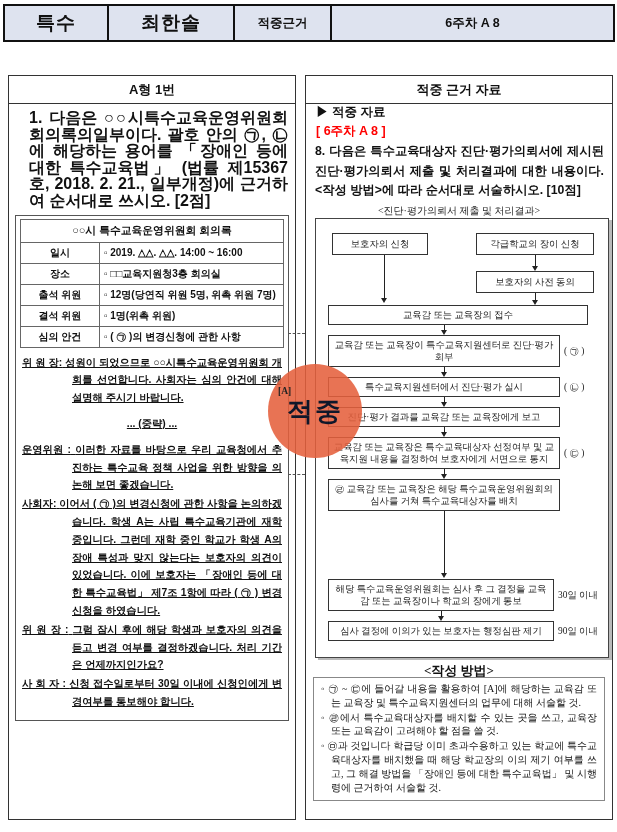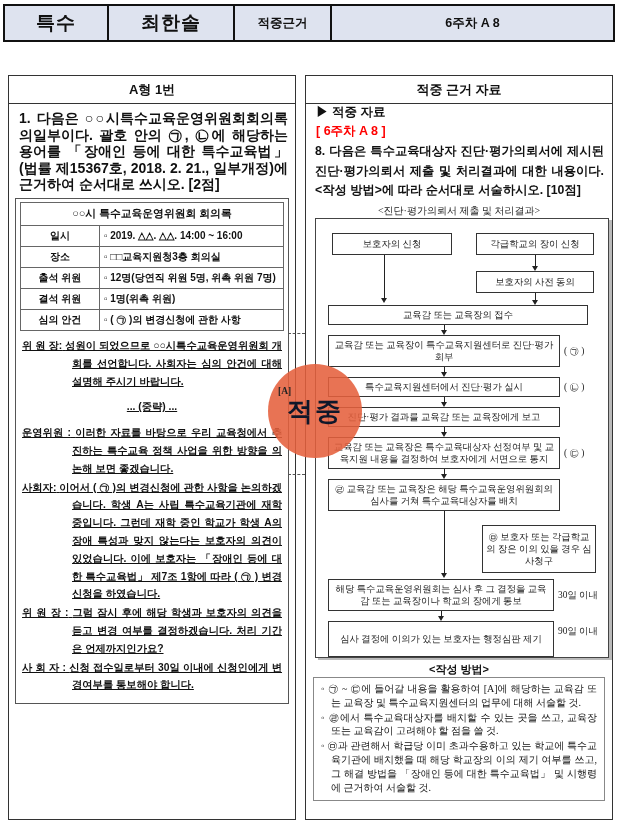--- a/index.html
+++ b/index.html
@@ -14,21 +14,21 @@
   .hdr td.small{font-size:12.5px;}
 
   
   .panel{position:absolute;top:75px;height:745px;border:1.6px solid #333;background:#fff;box-sizing:border-box;}
   .panel-left{left:8px;width:288px;}
   .panel-right{left:305px;width:308px;}
   .panel-title{text-align:center;font-weight:bold;font-size:13px;padding:5px 0 4px;
                border-bottom:1.6px solid #333;}
 
   
-  .q-text{margin:6px 7px 5px 10px;font-size:14px;font-weight:bold;line-height:16.6px;text-align:justify;}
+  .q-text{margin:6px 7px 5px 20px;font-size:16px;font-weight:bold;line-height:16.6px;text-align:justify;}
   .resource{margin:0 6px;border:1px solid #555;}
   .minutes{width:calc(100% - 8px);margin:3px auto 0;border-collapse:collapse;font-size:10px;font-weight:bold;}
   .minutes td,.minutes th{border:1px solid #666;padding:3px 4px;}
   .minutes th{font-size:10.8px;text-align:center;padding:4px 2px;}
   .minutes td.lbl{width:30%;text-align:center;}
   .minutes td.val{text-align:left;}
   .dialogue{padding:6px 6px 8px;font-size:10.3px;font-weight:bold;line-height:17.8px;text-align:justify;}
   .dlg{padding-left:50px;text-indent:-50px;margin:0 0 1px 0;text-decoration:underline;}
   .ellipsis{text-align:center;text-indent:0;padding-left:0;margin:8px 0;}
 
@@ -42,21 +42,21 @@
   .fc{position:absolute;left:9px;top:142px;width:292px;height:438px;border:1.4px solid #444;
       box-shadow:3px 2px 0 rgba(130,130,130,.55);background:#fff;}
   .fb{position:absolute;border:1.1px solid #333;display:flex;align-items:center;justify-content:center;
       text-align:center;font-family:"Liberation Serif",serif;font-size:9.4px;line-height:1.28;
       color:#222;box-sizing:border-box;padding:1px 2px;background:#fff;}
   .fnote{position:absolute;font-family:"Liberation Serif",serif;font-size:9.4px;color:#222;white-space:nowrap;}
   .arr{position:absolute;width:0;border-left:1.2px solid #222;}
   .arr::after{content:'';position:absolute;bottom:-5px;left:-3.6px;width:0;height:0;
               border-left:3.5px solid transparent;border-right:3.5px solid transparent;border-top:5px solid #222;}
   .method-title{position:absolute;top:586px;left:0;right:0;text-align:center;
-                font-family:Liberation Sans, sans-serif;font-size:11px;font-weight:bold;color:#111;}
+                font-family:Liberation Serif, serif;font-size:13px;font-weight:bold;color:#111;}
   .method{position:absolute;top:601px;left:7px;right:7px;border:1px solid #888;
           padding:4px 7px 5px;font-family:"Liberation Serif",serif;font-size:10px;
           line-height:13.8px;text-align:justify;color:#111;box-sizing:border-box;}
   .method p{margin:0 0 1px;padding-left:10px;text-indent:-10px;}
 
   
   .bracketA{position:absolute;left:288px;top:333px;width:16px;height:140px;
             border-left:1.4px dashed #555;border-top:1.4px dashed #555;border-bottom:1.4px dashed #555;z-index:4;}
   .bracketA-label{position:absolute;left:278px;top:386px;font-family:"Liberation Serif",serif;
                   font-size:9.5px;font-weight:bold;color:#222;z-index:7;}
@@ -126,21 +126,21 @@
 <div class="panel panel-right">
   <div class="panel-title">적중 근거 자료</div>
 
   <div class="rp lead">▶ 적중 자료</div>
   <div class="rp week">[ 6주차 A 8 ]</div>
   <div class="rp rq">8. 다음은 특수교육대상자 진단·평가의뢰서에 제시된 진단·평가의뢰서 제출 및 처리결과에 대한 내용이다. &lt;작성 방법&gt;에 따라 순서대로 서술하시오. [10점]</div>
 
   <div class="fc-title">&lt;진단·평가의뢰서 제출 및 처리결과&gt;</div>
 
   <div class="fc">
-    <div class="fb" style="left:16px;top:14px;width:120px;height:22px;">보호자의 신청</div>
+    <div class="fb" style="left:16px;top:14px;width:96px;height:22px;">보호자의 신청</div>
     <div class="fb" style="left:160px;top:14px;width:118px;height:22px;">각급학교의 장이 신청</div>
     <div class="arr" style="left:219px;top:36px;height:11px;"></div>
     <div class="fb" style="left:160px;top:52px;width:118px;height:22px;">보호자의 사전 동의</div>
     <div class="arr" style="left:68px;top:36px;height:43px;"></div>
     <div class="arr" style="left:219px;top:74px;height:7px;"></div>
 
     <div class="fb" style="left:12px;top:86px;width:260px;height:20px;">교육감 또는 교육장의 접수</div>
     <div class="arr" style="left:128px;top:106px;height:5px;"></div>
     <div class="fb" style="left:12px;top:116px;width:232px;height:32px;">교육감 또는 교육장이 특수교육지원센터로 진단·평가 회부</div>
     <div class="fnote" style="left:248px;top:126px;">( ㉠ )</div>
@@ -148,33 +148,32 @@
     <div class="fb" style="left:12px;top:158px;width:232px;height:20px;">특수교육지원센터에서 진단·평가 실시</div>
     <div class="fnote" style="left:248px;top:162px;">( ㉡ )</div>
     <div class="arr" style="left:128px;top:178px;height:5px;"></div>
     <div class="fb" style="left:12px;top:188px;width:232px;height:20px;">진단·평가 결과를 교육감 또는 교육장에게 보고</div>
     <div class="arr" style="left:128px;top:208px;height:5px;"></div>
     <div class="fb" style="left:12px;top:218px;width:232px;height:32px;">교육감 또는 교육장은 특수교육대상자 선정여부 및 교육지원 내용을 결정하여 보호자에게 서면으로 통지</div>
     <div class="fnote" style="left:248px;top:228px;">( ㉢ )</div>
     <div class="arr" style="left:128px;top:250px;height:5px;"></div>
     <div class="fb" style="left:12px;top:260px;width:232px;height:32px;">㉣ 교육감 또는 교육장은 해당 특수교육운영위원회의 심사를 거쳐 특수교육대상자를 배치</div>
     <div class="arr" style="left:128px;top:292px;height:62px;"></div>
-    <div class="fb" style="left:166px;top:306px;width:114px;height:48px;">㉤ 보호자 또는 각급학교의 장은 이의 있을 경우 심사청구</div>
     <div class="fb" style="left:12px;top:360px;width:226px;height:32px;">해당 특수교육운영위원회는 심사 후 그 결정을 교육감 또는 교육장이나 학교의 장에게 통보</div>
     <div class="fnote" style="left:242px;top:370px;">30일 이내</div>
     <div class="arr" style="left:125px;top:392px;height:5px;"></div>
-    <div class="fb" style="left:12px;top:402px;width:226px;height:36px;">심사 결정에 이의가 있는 보호자는 행정심판 제기</div>
+    <div class="fb" style="left:12px;top:402px;width:226px;height:20px;">심사 결정에 이의가 있는 보호자는 행정심판 제기</div>
     <div class="fnote" style="left:242px;top:406px;">90일 이내</div>
   </div>
 
   <div class="method-title">&lt;작성 방법&gt;</div>
   <div class="method">
     <p>◦ ㉠ ~ ㉢에 들어갈 내용을 활용하여 [A]에 해당하는 교육감 또는 교육장 및 특수교육지원센터의 업무에 대해 서술할 것.</p>
     <p>◦ ㉣에서 특수교육대상자를 배치할 수 있는 곳을 쓰고, 교육장 또는 교육감이 고려해야 할 점을 쓸 것.</p>
-    <p>◦ ㉤과 관련해서 학급당 이미 초과수용하고 있는 학교에 특수교육기관에 배치했을 때 해당 학교장의 이의 제기 여부를 쓰고, 그 해결 방법을 「장애인 등에 대한 특수교육법」 및 시행령에 근거하여 서술할 것.</p>
+    <p>◦ ㉤과 것입니다 학급당 이미 초과수용하고 있는 학교에 특수교육대상자를 배치했을 때 해당 학교장의 이의 제기 여부를 쓰고, 그 해결 방법을 「장애인 등에 대한 특수교육법」 및 시행령에 근거하여 서술할 것.</p>
   </div>
 </div>
 
 <div class="bracketA"></div>
 <div class="bracketA-label">[A]</div>
 
 <div class="stamp">
   <span>적중</span>
 </div>
 

